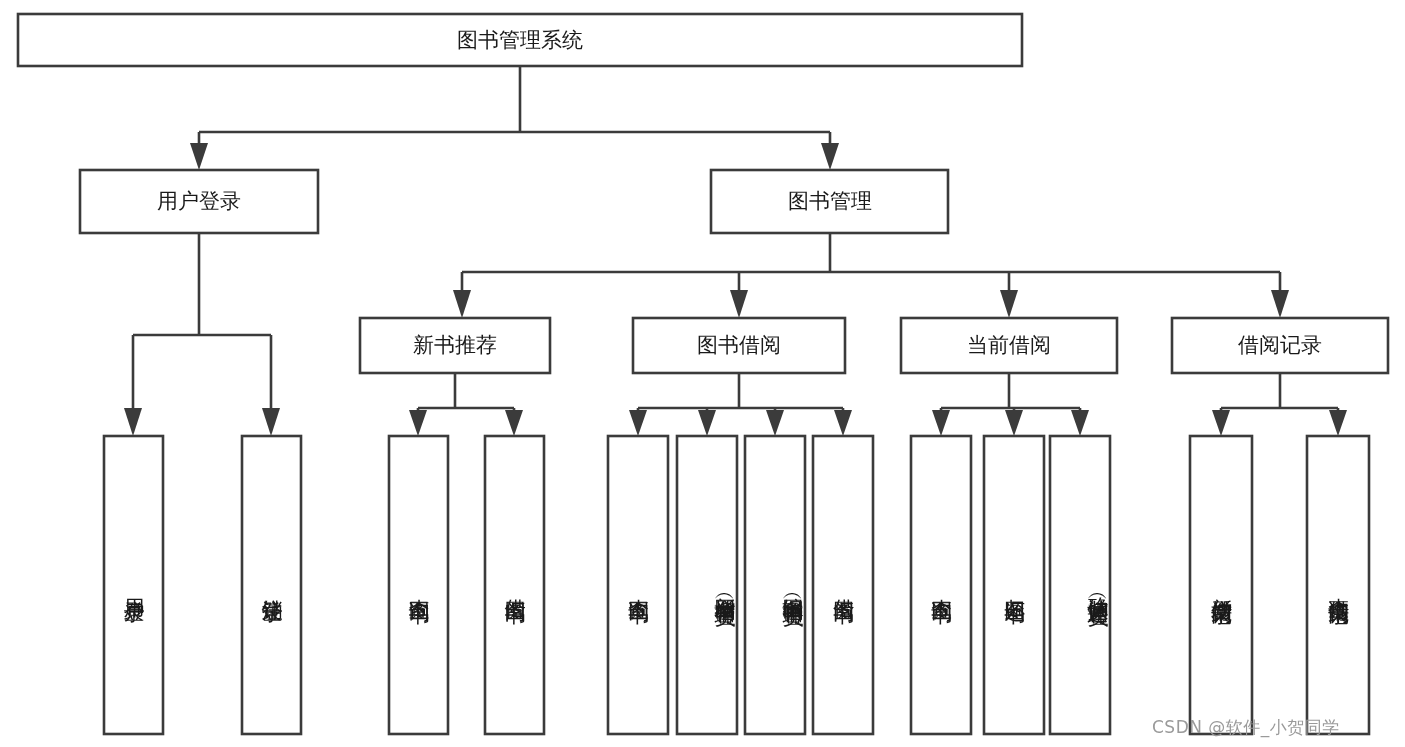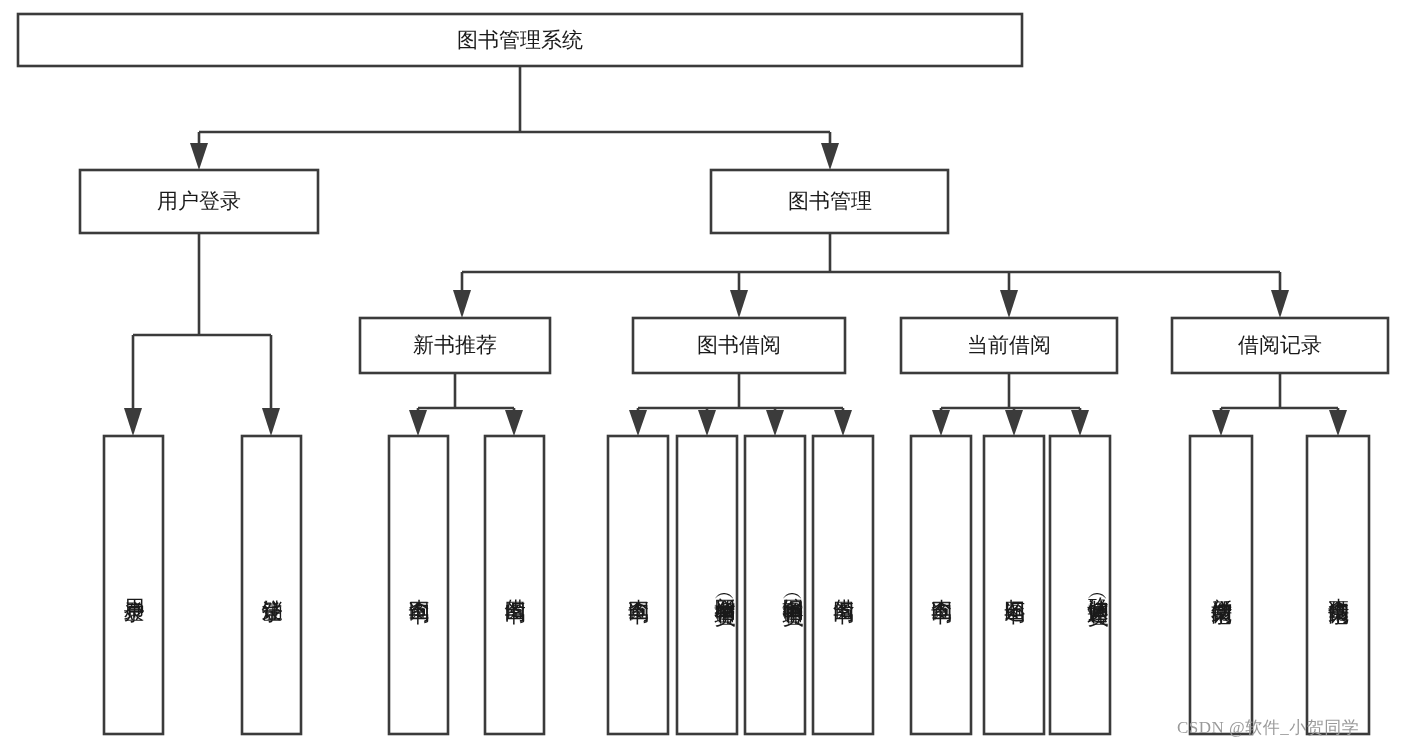--- a/index.html
+++ b/index.html
@@ -225,15 +225,15 @@
   <div class="node-label-v" style="left:911px; top:436px; width:60px; height:298px; display:flex; align-items:center; justify-content:center;">查询图书</div>
 
   <div class="node-label-v" style="left:984px; top:436px; width:60px; height:298px; display:flex; align-items:center; justify-content:center;">归还图书</div>
 
   <div class="node-label-v" style="left:1050px; top:440px; width:60px; height:294px; display:flex; align-items:flex-start; justify-content:center;">确认归还（管理员）</div>
 
   <div class="node-label-v" style="left:1190px; top:436px; width:62px; height:298px; display:flex; align-items:center; justify-content:center;">新增借阅记录</div>
 
   <div class="node-label-v" style="left:1307px; top:436px; width:62px; height:298px; display:flex; align-items:center; justify-content:center;">查询借阅记录</div>
 
-  <div class="watermark" style="left:1177px; top:716px;font-family:Liberation Serif, serif;">CSDN @软件_小贺同学</div>
+  <div class="watermark" style="left:1152px; top:716px;">CSDN @软件_小贺同学</div>
 
 </div>
 
 </body></html>

